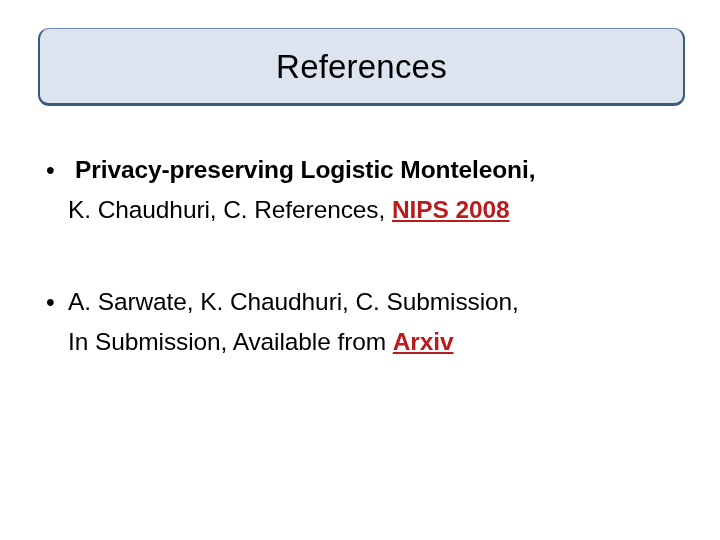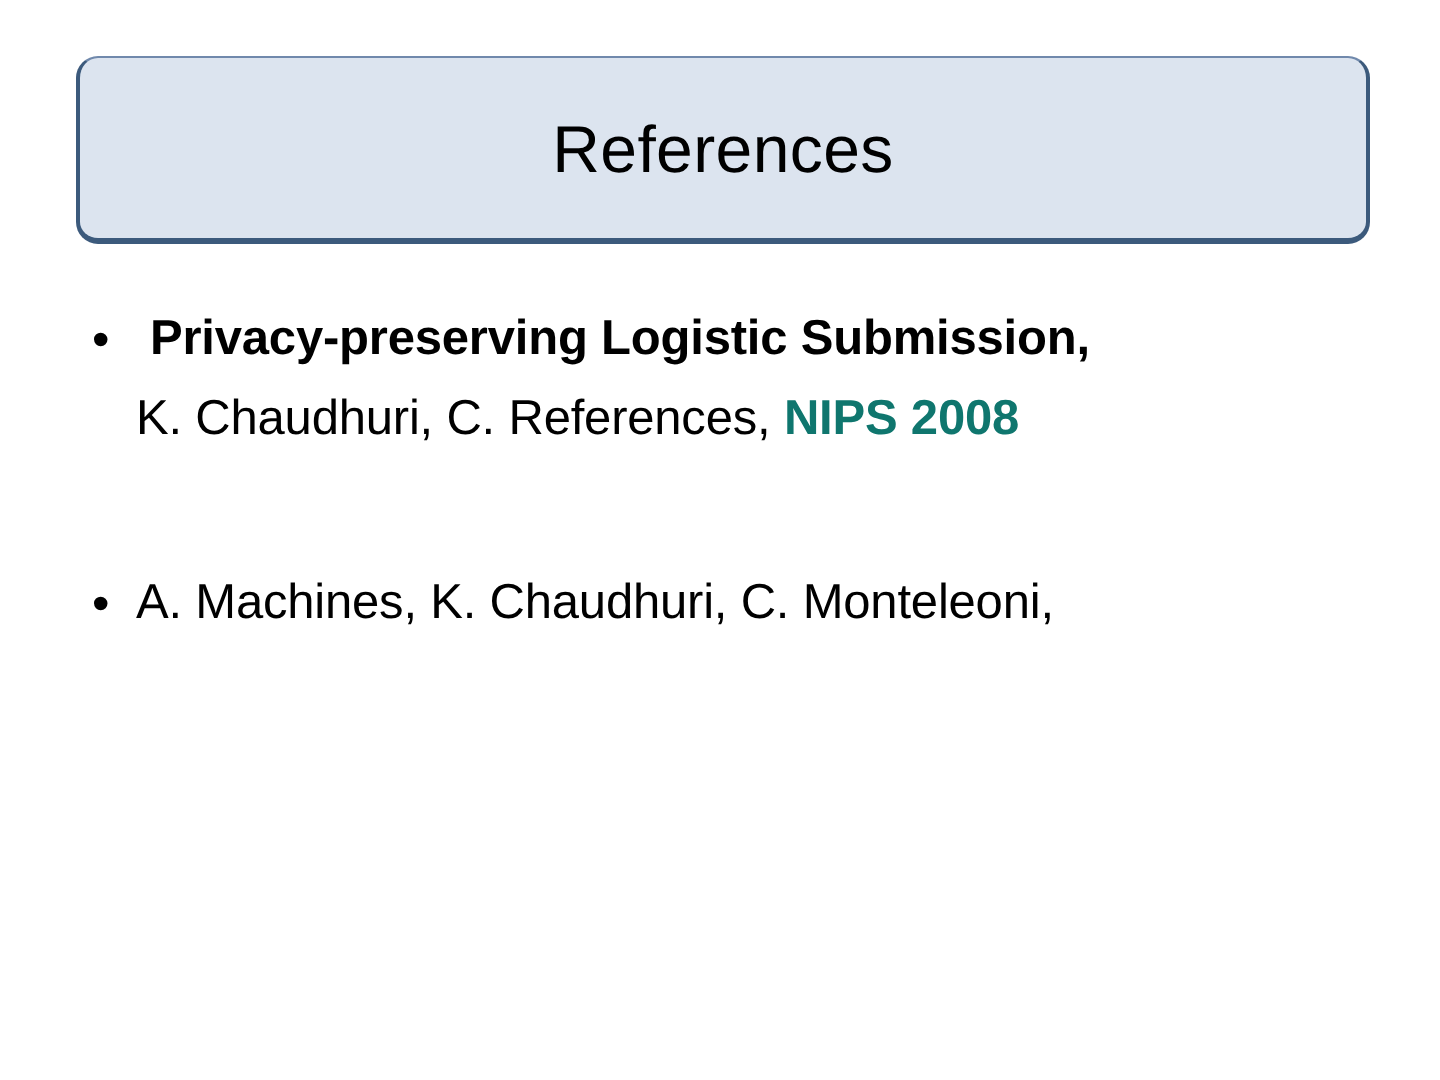--- a/index.html
+++ b/index.html
@@ -14,21 +14,21 @@
     overflow: hidden;
     position: relative;
   }
 
   
   .title-box {
     position: absolute;
     left: 38px;
     top: 28px;
     width: 647px;
-    height: 94px;
+    height: 78px;
     box-sizing: border-box;
     background: #DCE4EF;
     border-radius: 11px;
     border-top: 1px solid #7089AC;
     border-left: 2px solid #3C5A7C;
     border-right: 2px solid #3C5A7C;
     border-bottom: 3px solid #3C5A7C;
     display: flex;
     align-items: center;
     justify-content: center;
@@ -74,37 +74,39 @@
     letter-spacing: -0.1px;
   }
   .ref-line.lead {
     font-weight: bold;
   }
   .ref-line.cont {
     font-weight: 400;
     margin-left: -7px;
   }
   .accent {
-    color: #0f766e;
+    color: #b91c1c;
     font-weight: bold;
+    text-decoration: underline;
   }
 </style>
 </head>
 <body>
 
 <div class="title-box">
   <div class="title-text">References</div>
 </div>
 
 <div class="body-area">
 
   <div class="bullet-block">
     <span class="bullet-mark">•</span>
-    <div class="ref-line lead">Privacy-preserving Logistic Submission,</div>
+    <div class="ref-line lead">Privacy-preserving Logistic Monteleoni,</div>
     <div class="ref-line cont"><span>K. Chaudhuri, C. References, </span><span class="accent">NIPS 2008</span></div>
   </div>
 
   <div class="bullet-block">
     <span class="bullet-mark">•</span>
-    <div class="ref-line cont">A. Machines, K. Chaudhuri, C. Monteleoni,</div>
+    <div class="ref-line cont">A. Sarwate, K. Chaudhuri, C. Submission,</div>
+    <div class="ref-line cont"><span>In Submission, Available from </span><span class="accent">Arxiv</span></div>
   </div>
 
 </div>
 
 </body></html>

